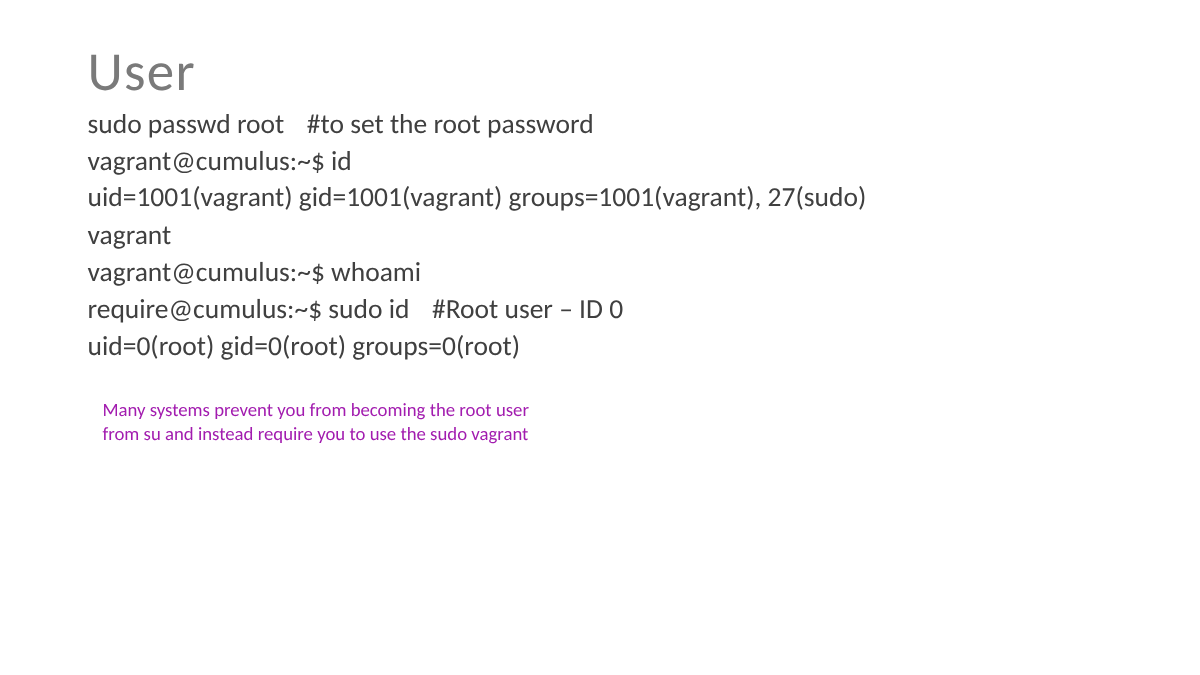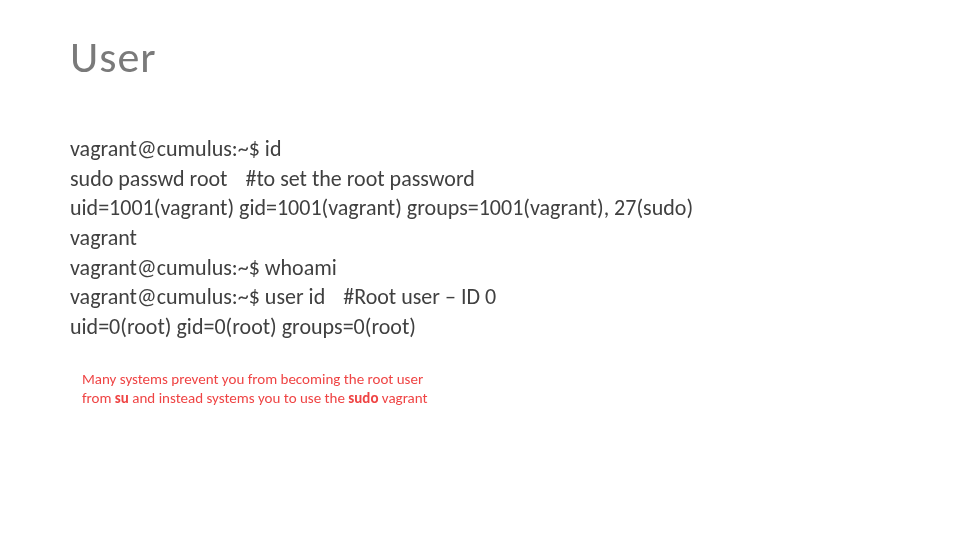--- a/index.html
+++ b/index.html
@@ -13,64 +13,63 @@
       background: #ffffff;
       font-family: Calibri, 'Segoe UI', Arial, sans-serif;
       color: #595959;
       padding: 30px 60px 30px 70px;
       overflow: hidden;
     }
     .title {
       font-size: 44px;
       font-weight: 300;
       color: #7a7a7a;
-      margin-bottom: 50px;
       letter-spacing: 1px;
     }
     .terminal-block {
       font-size: 22px;
       line-height: 1.35;
       color: #404040;
       font-family: Calibri, 'Segoe UI', Arial, sans-serif;
       margin-bottom: 28px;
     }
     .terminal-line {
       white-space: nowrap;
     }
     .footnote {
       font-size: 15px;
-      color: #ef4444;
+      color: #a21caf;
       line-height: 1.3;
       margin-left: 12px;
     }
     .bold {
-      font-weight: 700;
+      font-weight: 400;
     }
     .gap {
       display: inline-block;
       width: 18px;
     }
   </style>
 </head>
 <body>
 
 <h1 class="title">User</h1>
 
 <div class="terminal-block">
-  <div class="terminal-line">vagrant@cumulus:~$ id</div>
   <div class="terminal-line">
     <span>sudo passwd root</span><span class="gap"></span><span>#to set the root password</span>
   </div>
+  <div class="terminal-line">vagrant@cumulus:~$ id</div>
   <div class="terminal-line">uid=1001(vagrant) gid=1001(vagrant) groups=1001(vagrant), 27(sudo)</div>
   <div class="terminal-line">vagrant</div>
   <div class="terminal-line">vagrant@cumulus:~$ whoami</div>
   <div class="terminal-line">
-    <span>vagrant@cumulus:~$ user id</span><span class="gap"></span><span>#Root user – ID 0</span>
+    <span>require@cumulus:~$ sudo id</span><span class="gap"></span><span>#Root user – ID 0</span>
   </div>
   <div class="terminal-line">uid=0(root) gid=0(root) groups=0(root)</div>
 </div>
 
 <div class="footnote">
   <div>Many systems prevent you from becoming the root user</div>
   <div>
-    <span>from </span><span class="bold">su</span><span> and instead systems you to use the </span><span class="bold">sudo</span><span> vagrant</span>
+    <span>from </span><span class="bold">su</span><span> and instead require you to use the </span><span class="bold">sudo</span><span> vagrant</span>
   </div>
 </div>
 
 </body></html>

